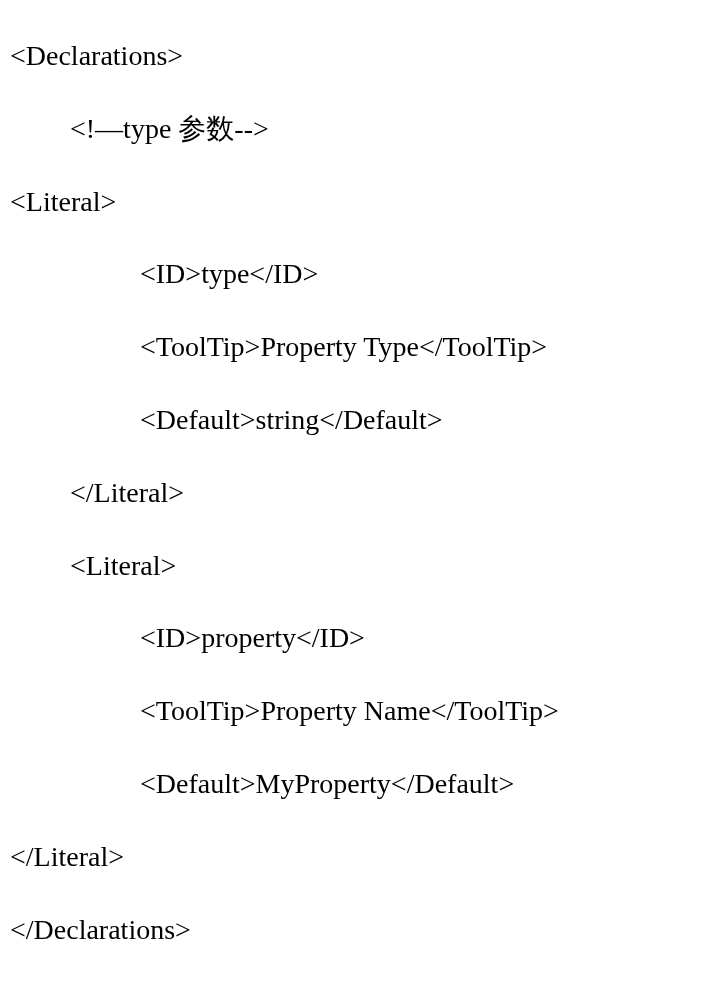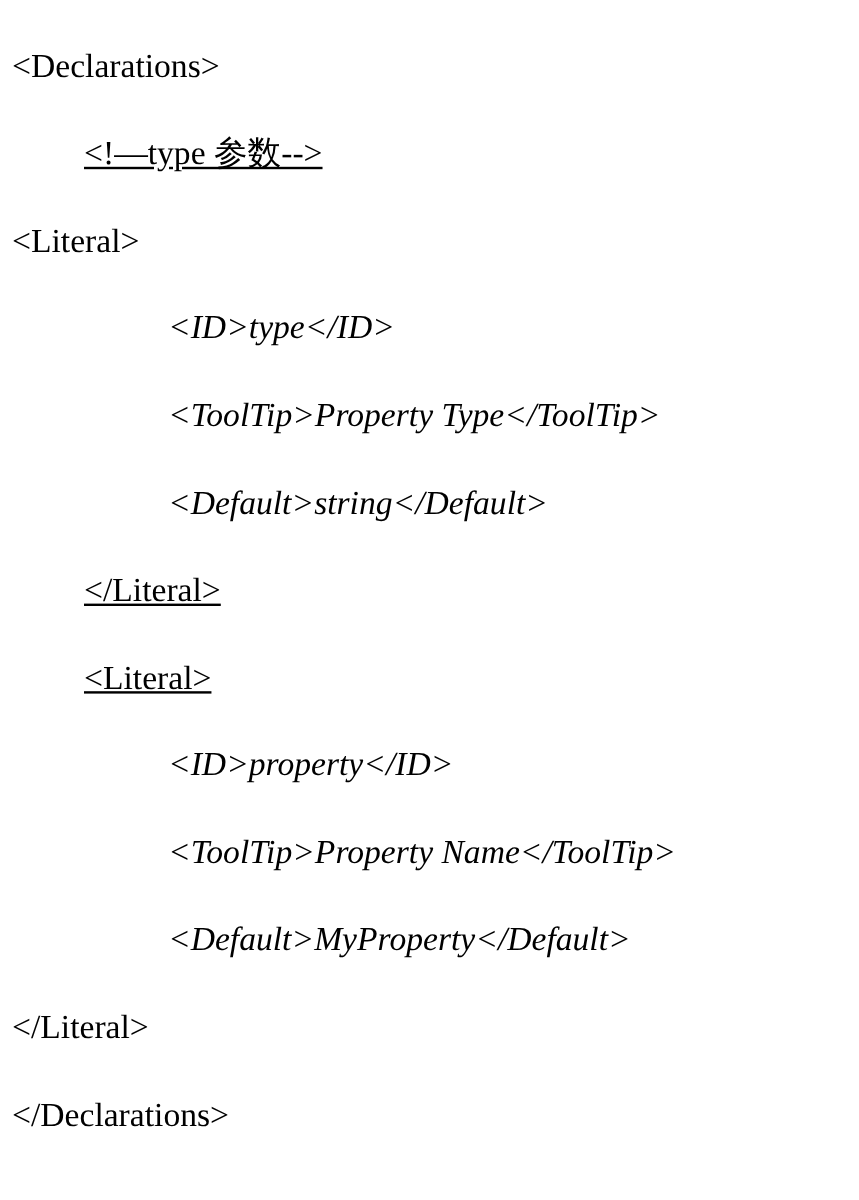--- a/index.html
+++ b/index.html
@@ -9,22 +9,22 @@
       font-size: 28px;
       background: #fff;
       color: #000;
       line-height: 2.6;
       width: 716px;
       box-sizing: border-box;
     }
     .line {
       white-space: pre;
     }
-    .indent1 { padding-left: 60px; text-decoration: underline; }
-    .indent2 { padding-left: 130px; font-style: italic; }
+    .indent1 { padding-left: 60px; }
+    .indent2 { padding-left: 130px; }
   </style>
 </head>
 <body>
 
 <div class="line">&lt;Declarations&gt;</div>
 <div class="line indent1">&lt;!—type 参数--&gt;</div>
 <div class="line">&lt;Literal&gt;</div>
 <div class="line indent2">&lt;ID&gt;type&lt;/ID&gt;</div>
 <div class="line indent2">&lt;ToolTip&gt;Property Type&lt;/ToolTip&gt;</div>
 <div class="line indent2">&lt;Default&gt;string&lt;/Default&gt;</div>

